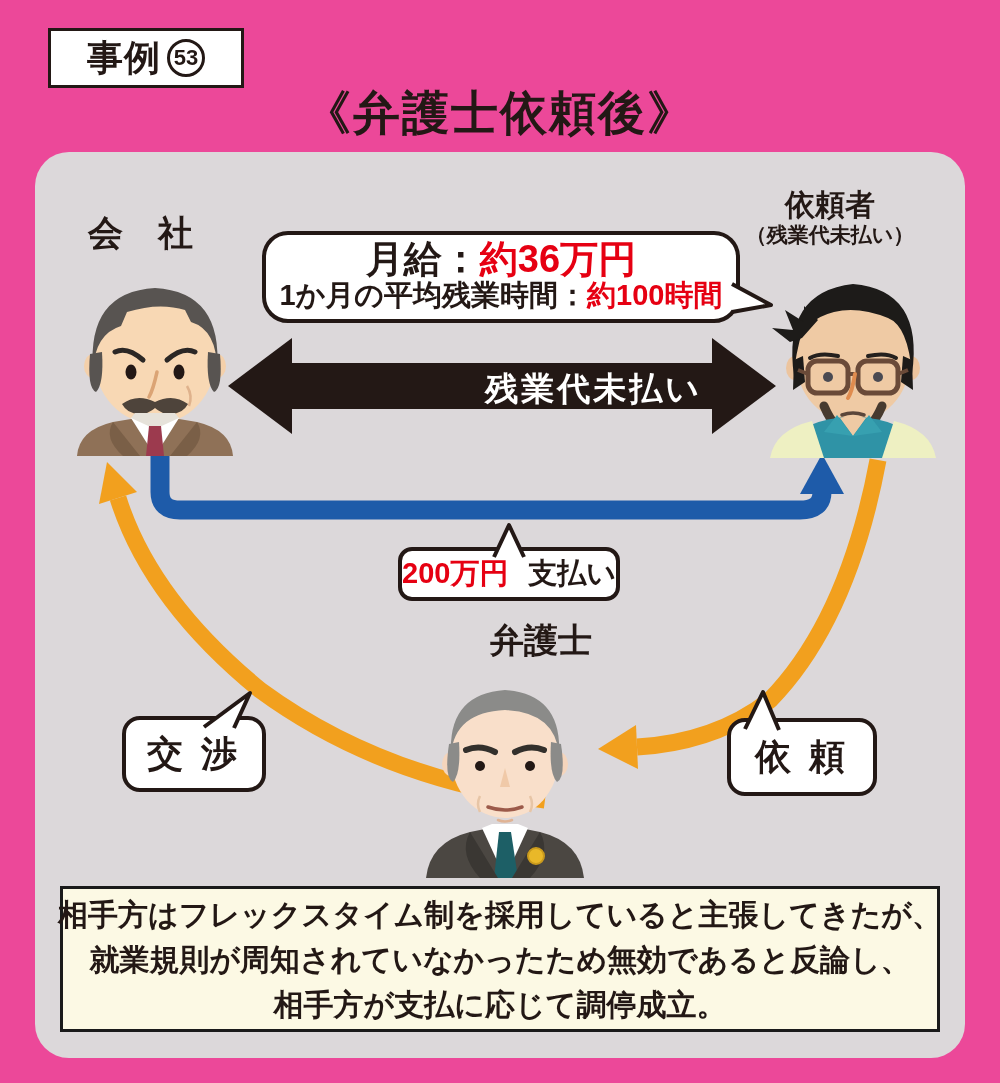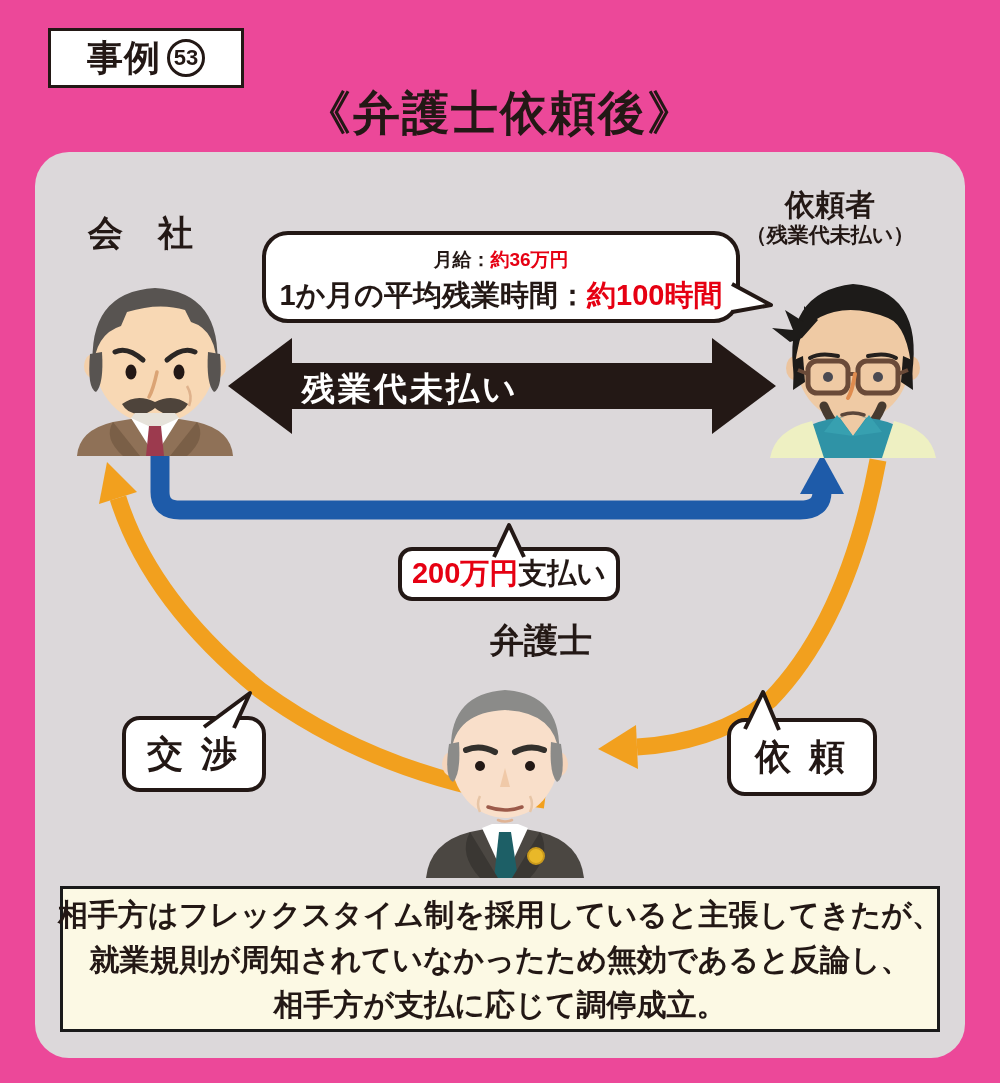--- a/index.html
+++ b/index.html
@@ -23,38 +23,38 @@
   
   .company-label{position:absolute;left:88px;top:210px;font-size:35px;font-weight:900;z-index:3;}
   .client-label-block{position:absolute;left:710px;top:188px;width:240px;text-align:center;z-index:3;}
   .client-label{font-size:30px;font-weight:900;line-height:34px;}
   .client-sublabel{font-size:21px;font-weight:700;line-height:26px;}
   .lawyer-label{position:absolute;left:392px;top:618px;width:200px;text-align:right;
                 font-size:34px;font-weight:900;z-index:3;}
 
   
   .arrows{position:absolute;left:0;top:0;width:1000px;height:1083px;z-index:1;}
-  .dispute-arrow-label{position:absolute;left:302px;top:367px;width:400px;text-align:left;
+  .dispute-arrow-label{position:absolute;left:302px;top:367px;width:400px;text-align:right;
                        font-size:33px;font-weight:900;color:#fff;letter-spacing:3px;z-index:2;}
 
   
   .avatar{position:absolute;z-index:2;}
   .avatar-company{left:65px;top:268px;}
   .avatar-client{left:758px;top:262px;}
   .avatar-lawyer{left:418px;top:660px;}
 
   
   .bubble{position:absolute;background:#fff;border:4px solid #231815;z-index:4;
           display:flex;flex-direction:column;align-items:center;justify-content:center;
           font-weight:900;box-sizing:border-box;}
   .bubble .tail{position:absolute;z-index:5;}
   .bubble-conditions{left:262px;top:231px;width:478px;height:92px;border-radius:26px;}
-  .bubble-conditions .l1{font-size:19px;line-height:37px;}
+  .bubble-conditions .l1{font-size:38px;line-height:37px;}
   .bubble-conditions .l2{font-size:29px;line-height:35px;}
-  .bubble-payment{left:398px;top:547px;width:222px;height:54px;border-radius:14px;flex-direction:row;}
+  .bubble-payment{left:398px;top:547px;width:222px;height:54px;border-radius:14px;flex-direction:row;justify-content:space-between;}
   .bubble-payment .txt{font-size:29px;}
   .bubble-negotiation{left:122px;top:716px;width:144px;height:76px;border-radius:18px;}
   .bubble-request{left:727px;top:718px;width:150px;height:78px;border-radius:18px;}
   .bubble-word{font-size:36px;font-weight:900;letter-spacing:4px;}
   .red{color:#e60012;}
 
   
   .summary{position:absolute;left:60px;top:886px;width:880px;height:146px;background:#fcf9e4;
            border:3px solid #1a1a1a;box-sizing:border-box;z-index:4;
            display:flex;flex-direction:column;align-items:center;justify-content:center;}

